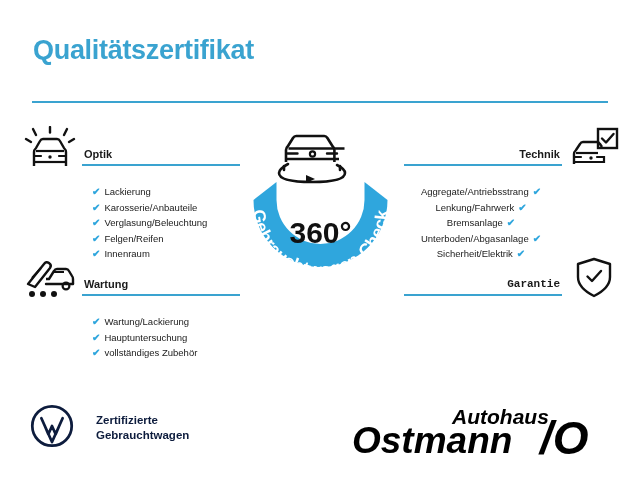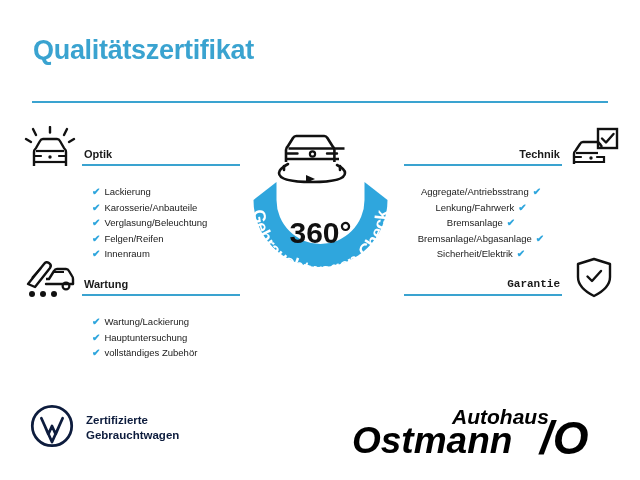--- a/index.html
+++ b/index.html
@@ -108,21 +108,21 @@
   }
   #badge svg { display: block; }
 
   
   #vw-block {
     position: absolute;
     left: 30px;
     top: 404px;
     display: flex;
     align-items: center;
-    gap: 12px;
+    gap: 22px;
   }
   #vw-text {
     font-size: 11.5px;
     font-weight: bold;
     color: #0d1c3d;
     line-height: 15px;
   }
   #dealer-logo {
     position: absolute;
     left: 352px;
@@ -205,21 +205,21 @@
         <path d="M34 12.5 l4 4 l7.5 -8.5" fill="none" stroke="#111" stroke-width="2.4" stroke-linecap="round" stroke-linejoin="round"></path>
       </svg>
     </div>
     <div class="sec-title">Technik</div>
     <div class="sec-rule"></div>
   </div>
   <ul class="items">
     <li><span>Aggregate/Antriebsstrang</span><span class="chk">✔</span></li>
     <li><span>Lenkung/Fahrwerk</span><span class="chk">✔</span></li>
     <li><span>Bremsanlage</span><span class="chk">✔</span></li>
-    <li><span>Bremsanlage/Abgasanlage</span><span class="chk">✔</span></li>
+    <li><span>Unterboden/Abgasanlage</span><span class="chk">✔</span></li>
     <li><span>Sicherheit/Elektrik</span><span class="chk">✔</span></li>
   </ul>
 </div>
 
 <div class="section sec-garantie right">
   <div class="sec-head">
     <div class="sec-icon">
       <svg viewBox="0 0 52 44" width="52" height="44">
         <path d="M26 3 L42 8 V21 q0 11 -16 19 q-16 -8 -16 -19 V8 Z" fill="none" stroke="#111" stroke-width="2.4" stroke-linejoin="round"></path>
         <path d="M19.5 20.5 l4.5 4.5 l9 -10" fill="none" stroke="#111" stroke-width="2.4" stroke-linecap="round" stroke-linejoin="round"></path>

